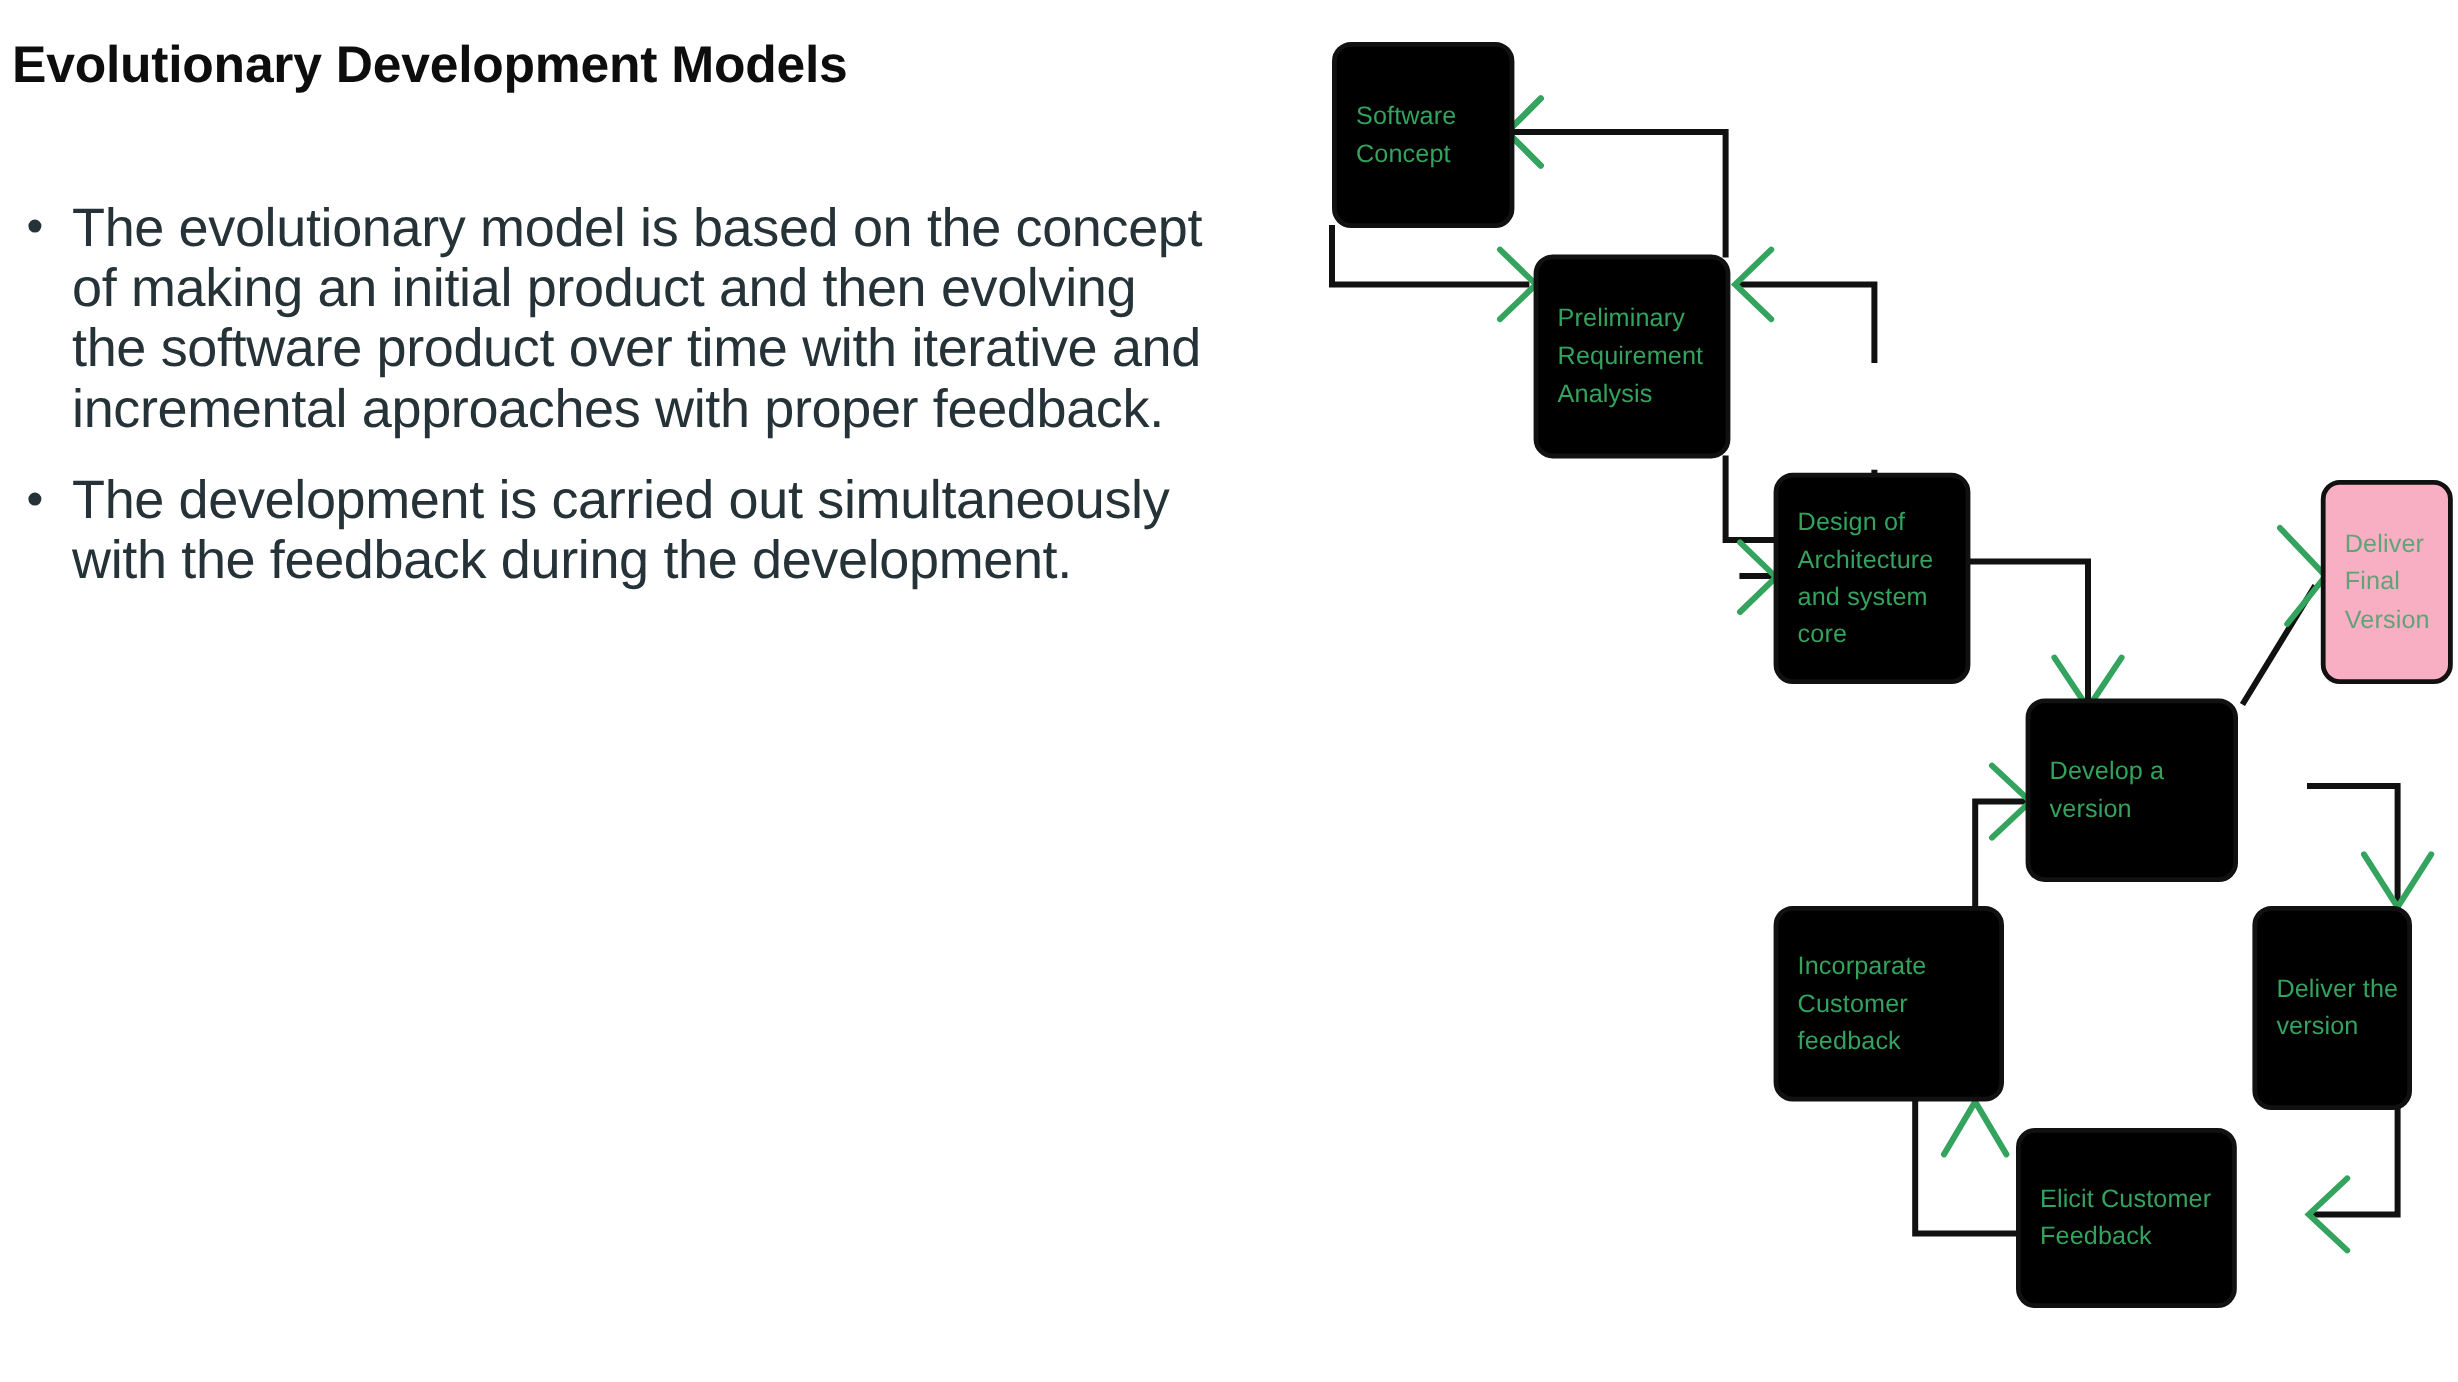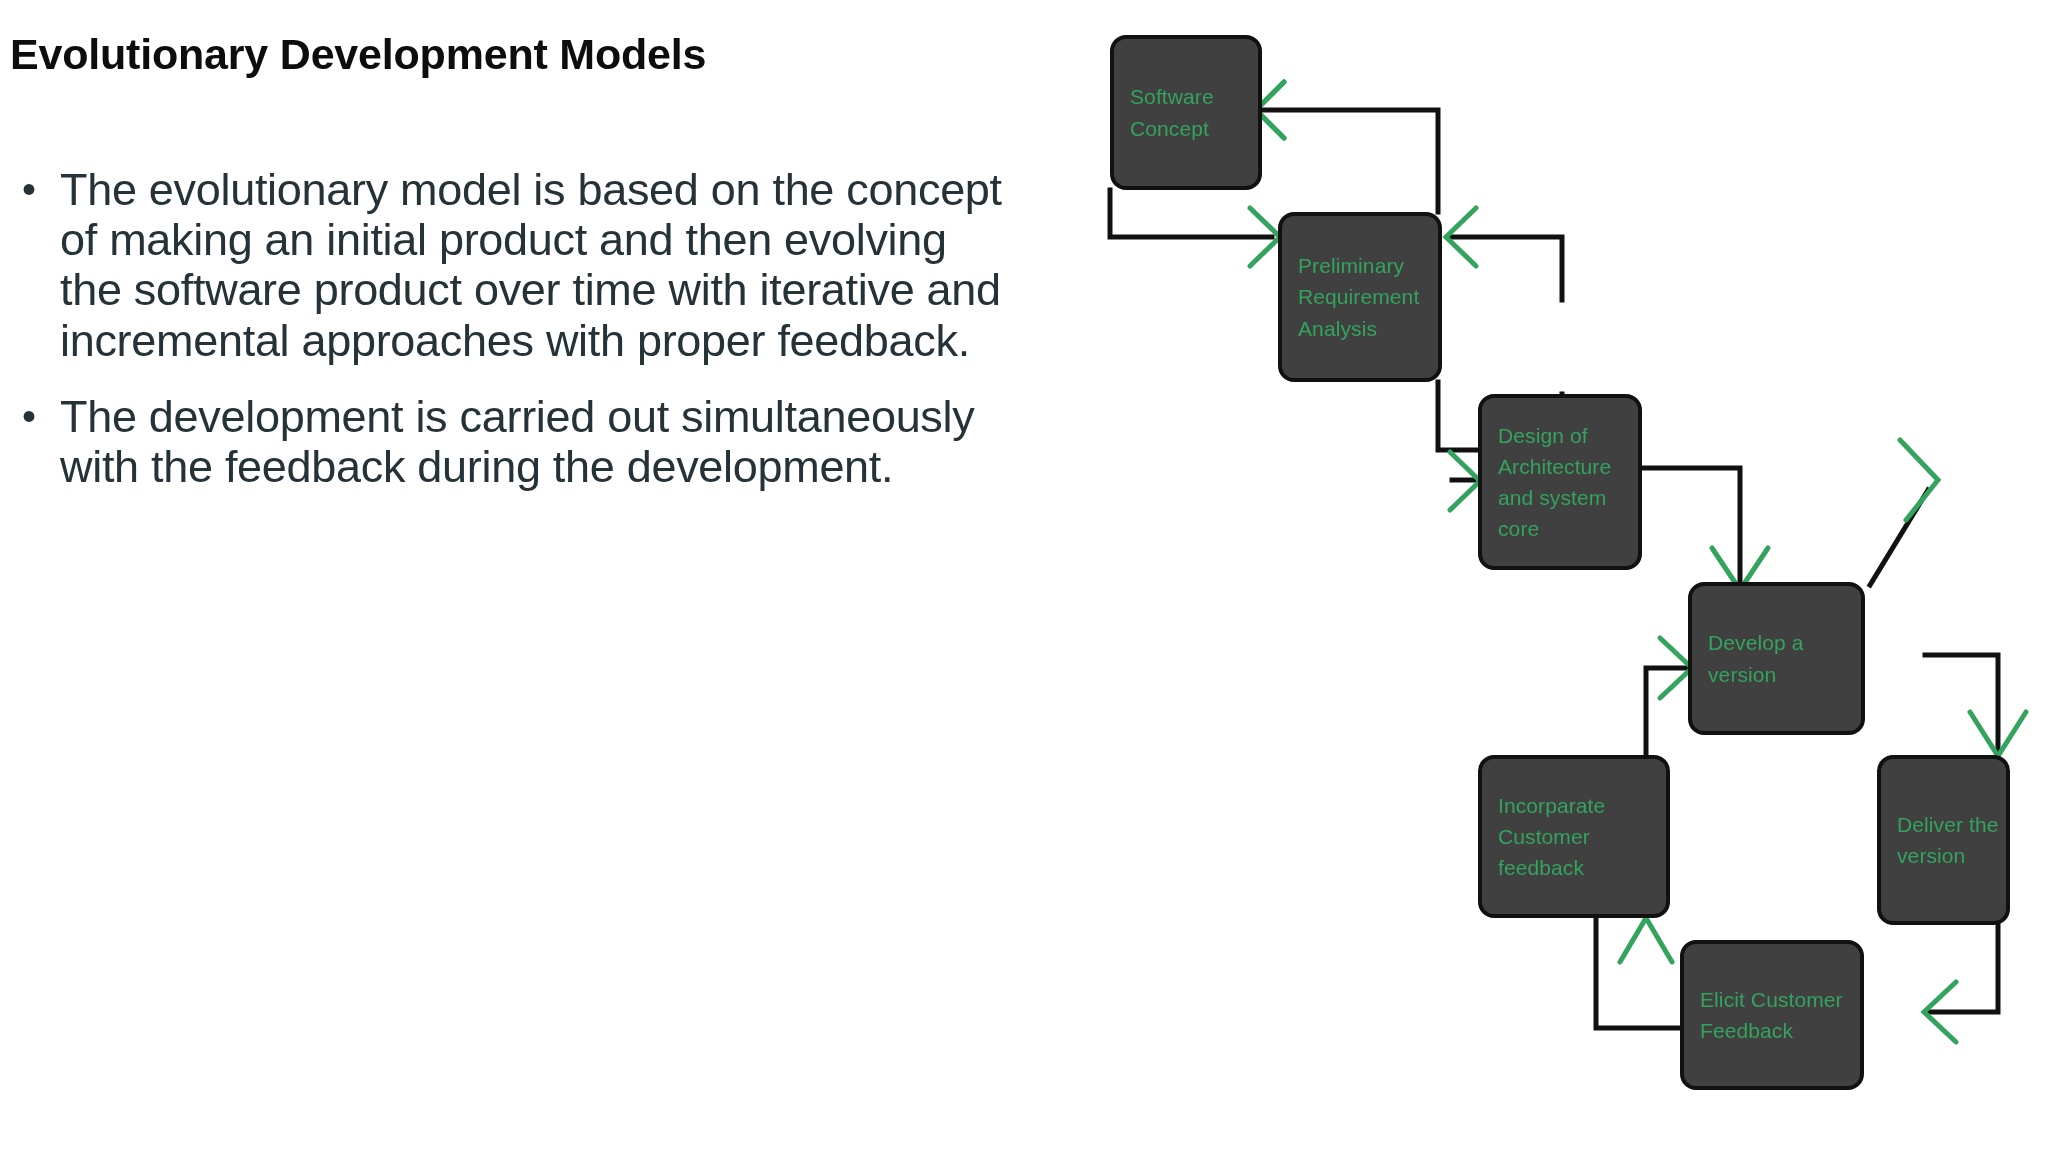--- a/index.html
+++ b/index.html
@@ -75,21 +75,21 @@
     position: absolute;
     left: 0; top: 0;
     width: 968px;
     height: 1152px;
   }
   .node {
     position: absolute;
     box-sizing: border-box;
     border: 4px solid #111111;
     border-radius: 16px;
-    background: #404040;
+    background: #000000;
     display: flex;
     flex-direction: column;
     justify-content: center;
     padding-left: 16px;
     z-index: 3;
   }
   .node.pink { background: #f8afc4; }
   .node .node-label {
     font-family: "Liberation Sans", sans-serif;
     font-size: 21px;
@@ -181,20 +181,24 @@
 Requirement
 Analysis</span>
   </div>
 
   <div class="node" style="left:398px; top:394px; width:164px; height:176px;">
     <span class="node-label">Design of
 Architecture
 and system core</span>
   </div>
 
+  <div class="node pink" style="left:854px; top:400px; width:110px; height:170px;">
+    <span class="node-label">Deliver Final
+Version</span>
+  </div>
 
   <div class="node" style="left:608px; top:582px; width:177px; height:153px;">
     <span class="node-label">Develop a
 version</span>
   </div>
 
   <div class="node" style="left:398px; top:755px; width:192px; height:163px;">
     <span class="node-label">Incorparate
 Customer
 feedback</span>

